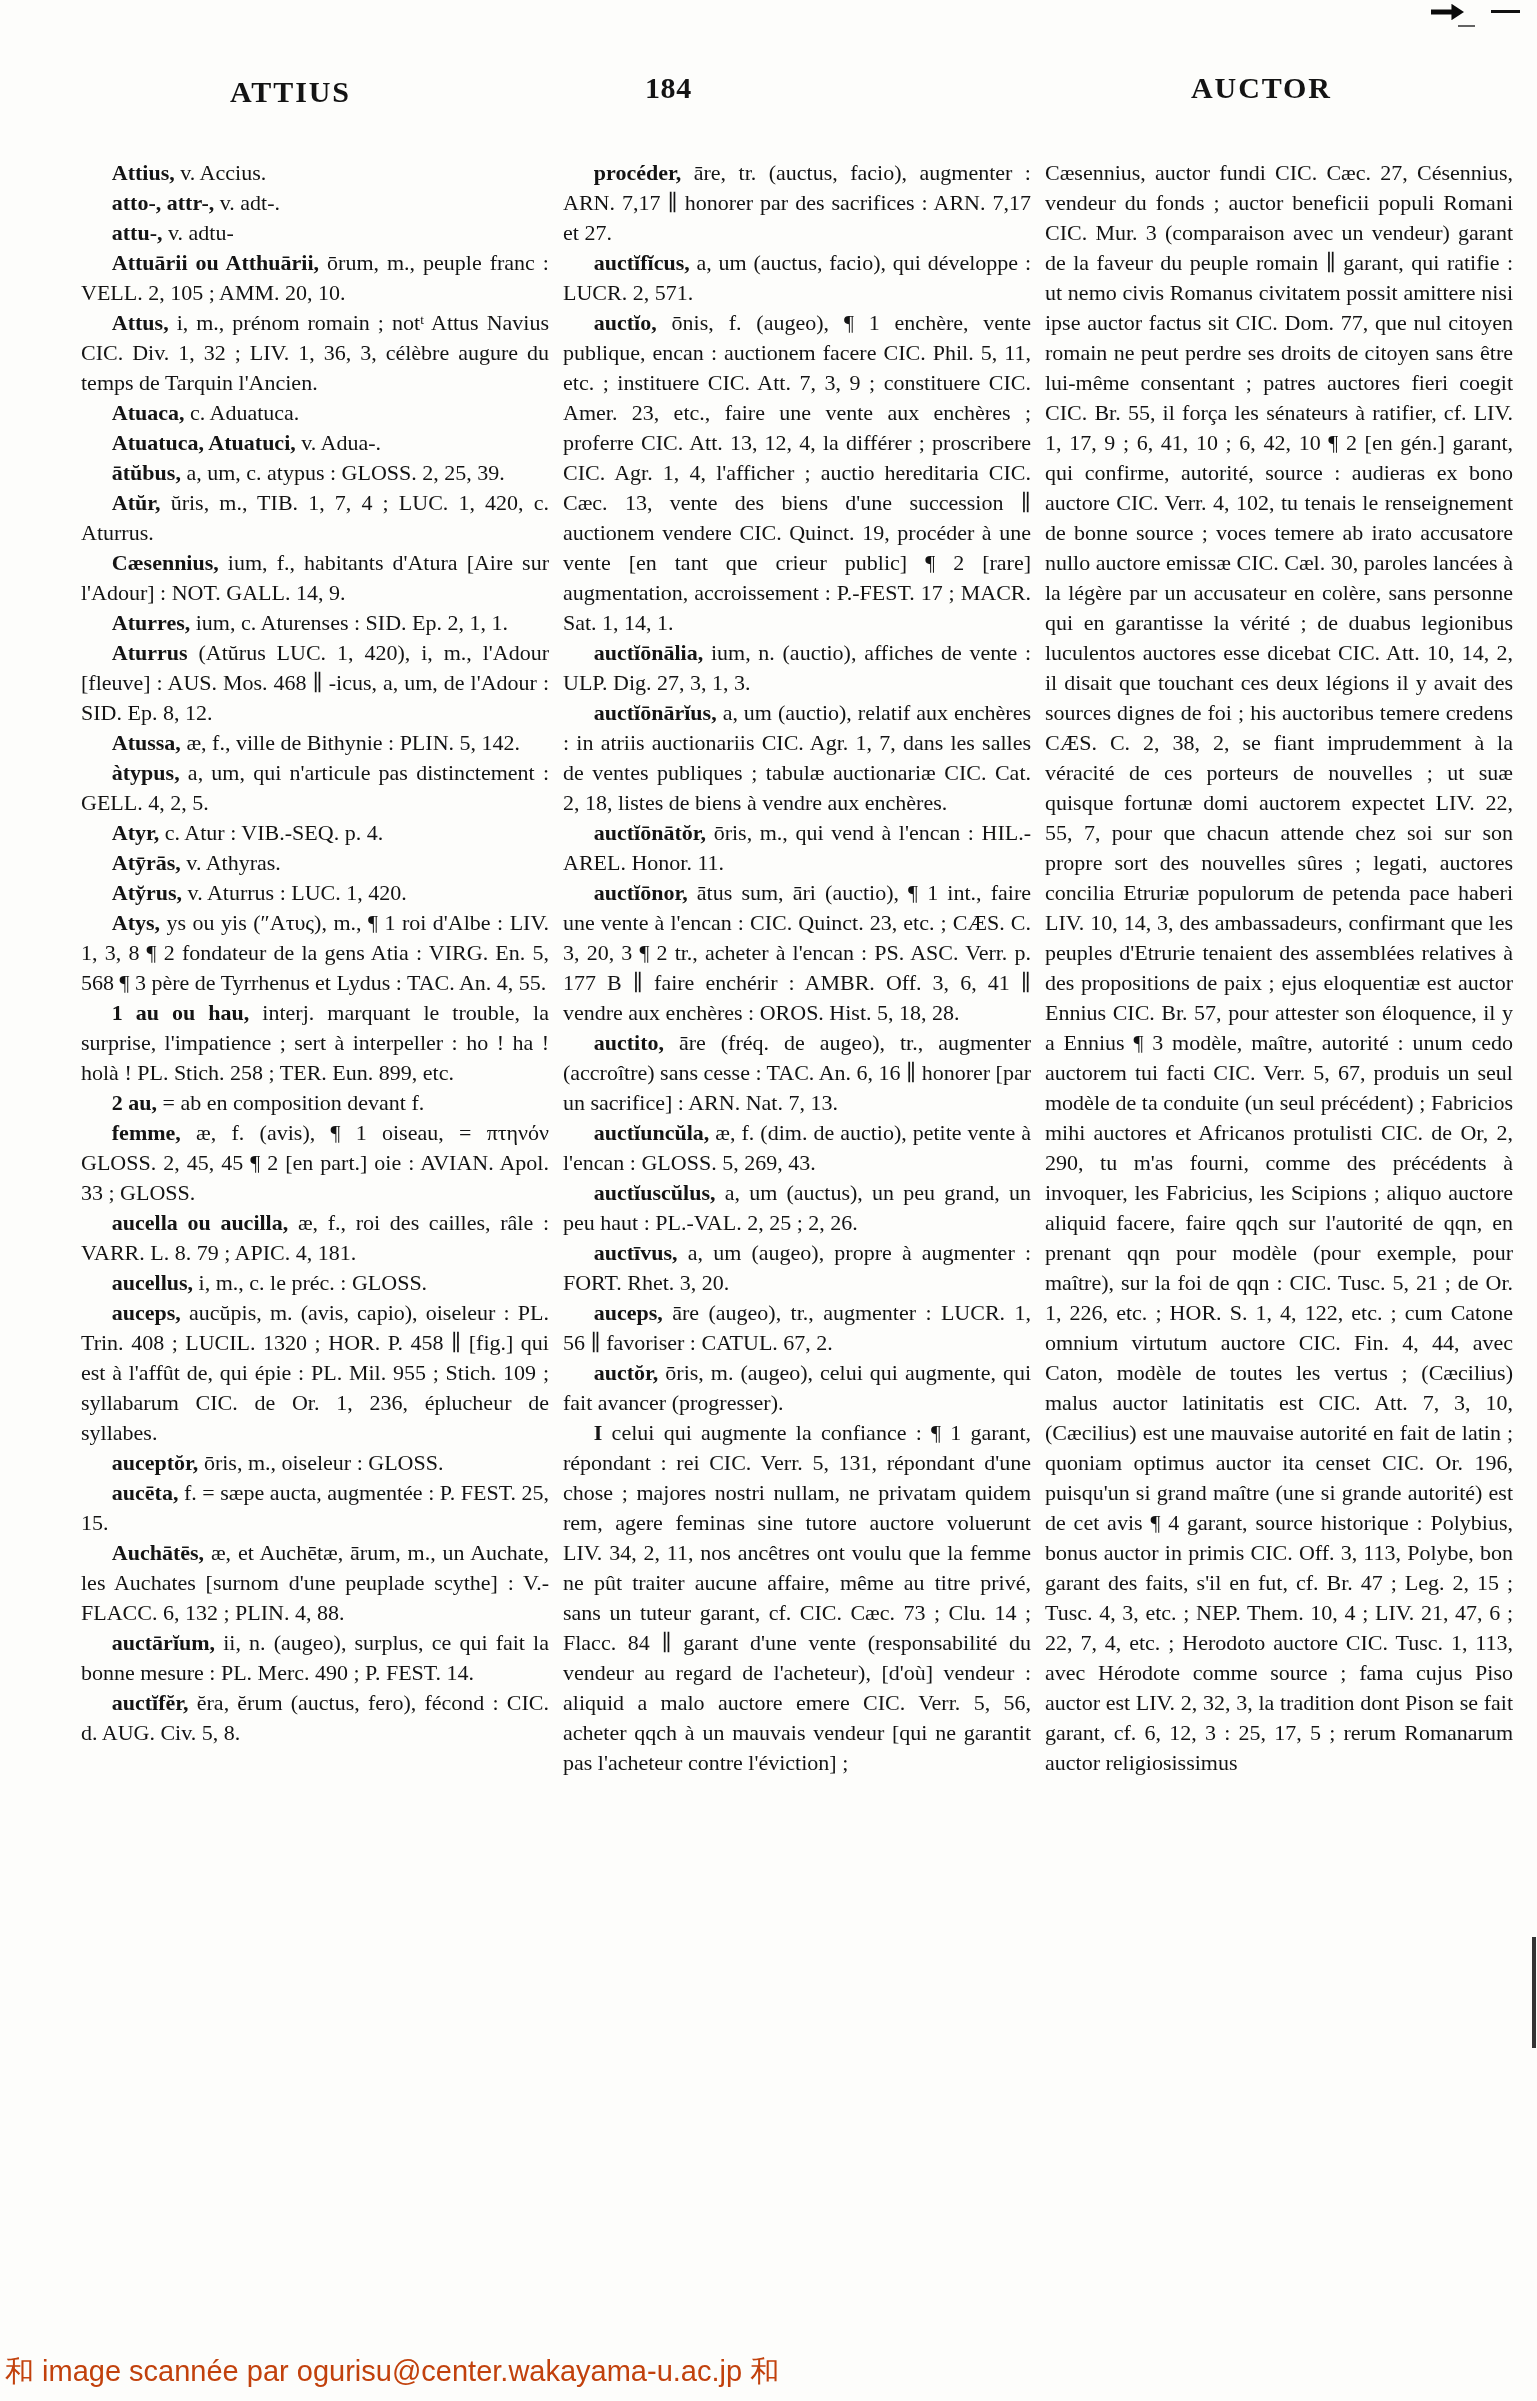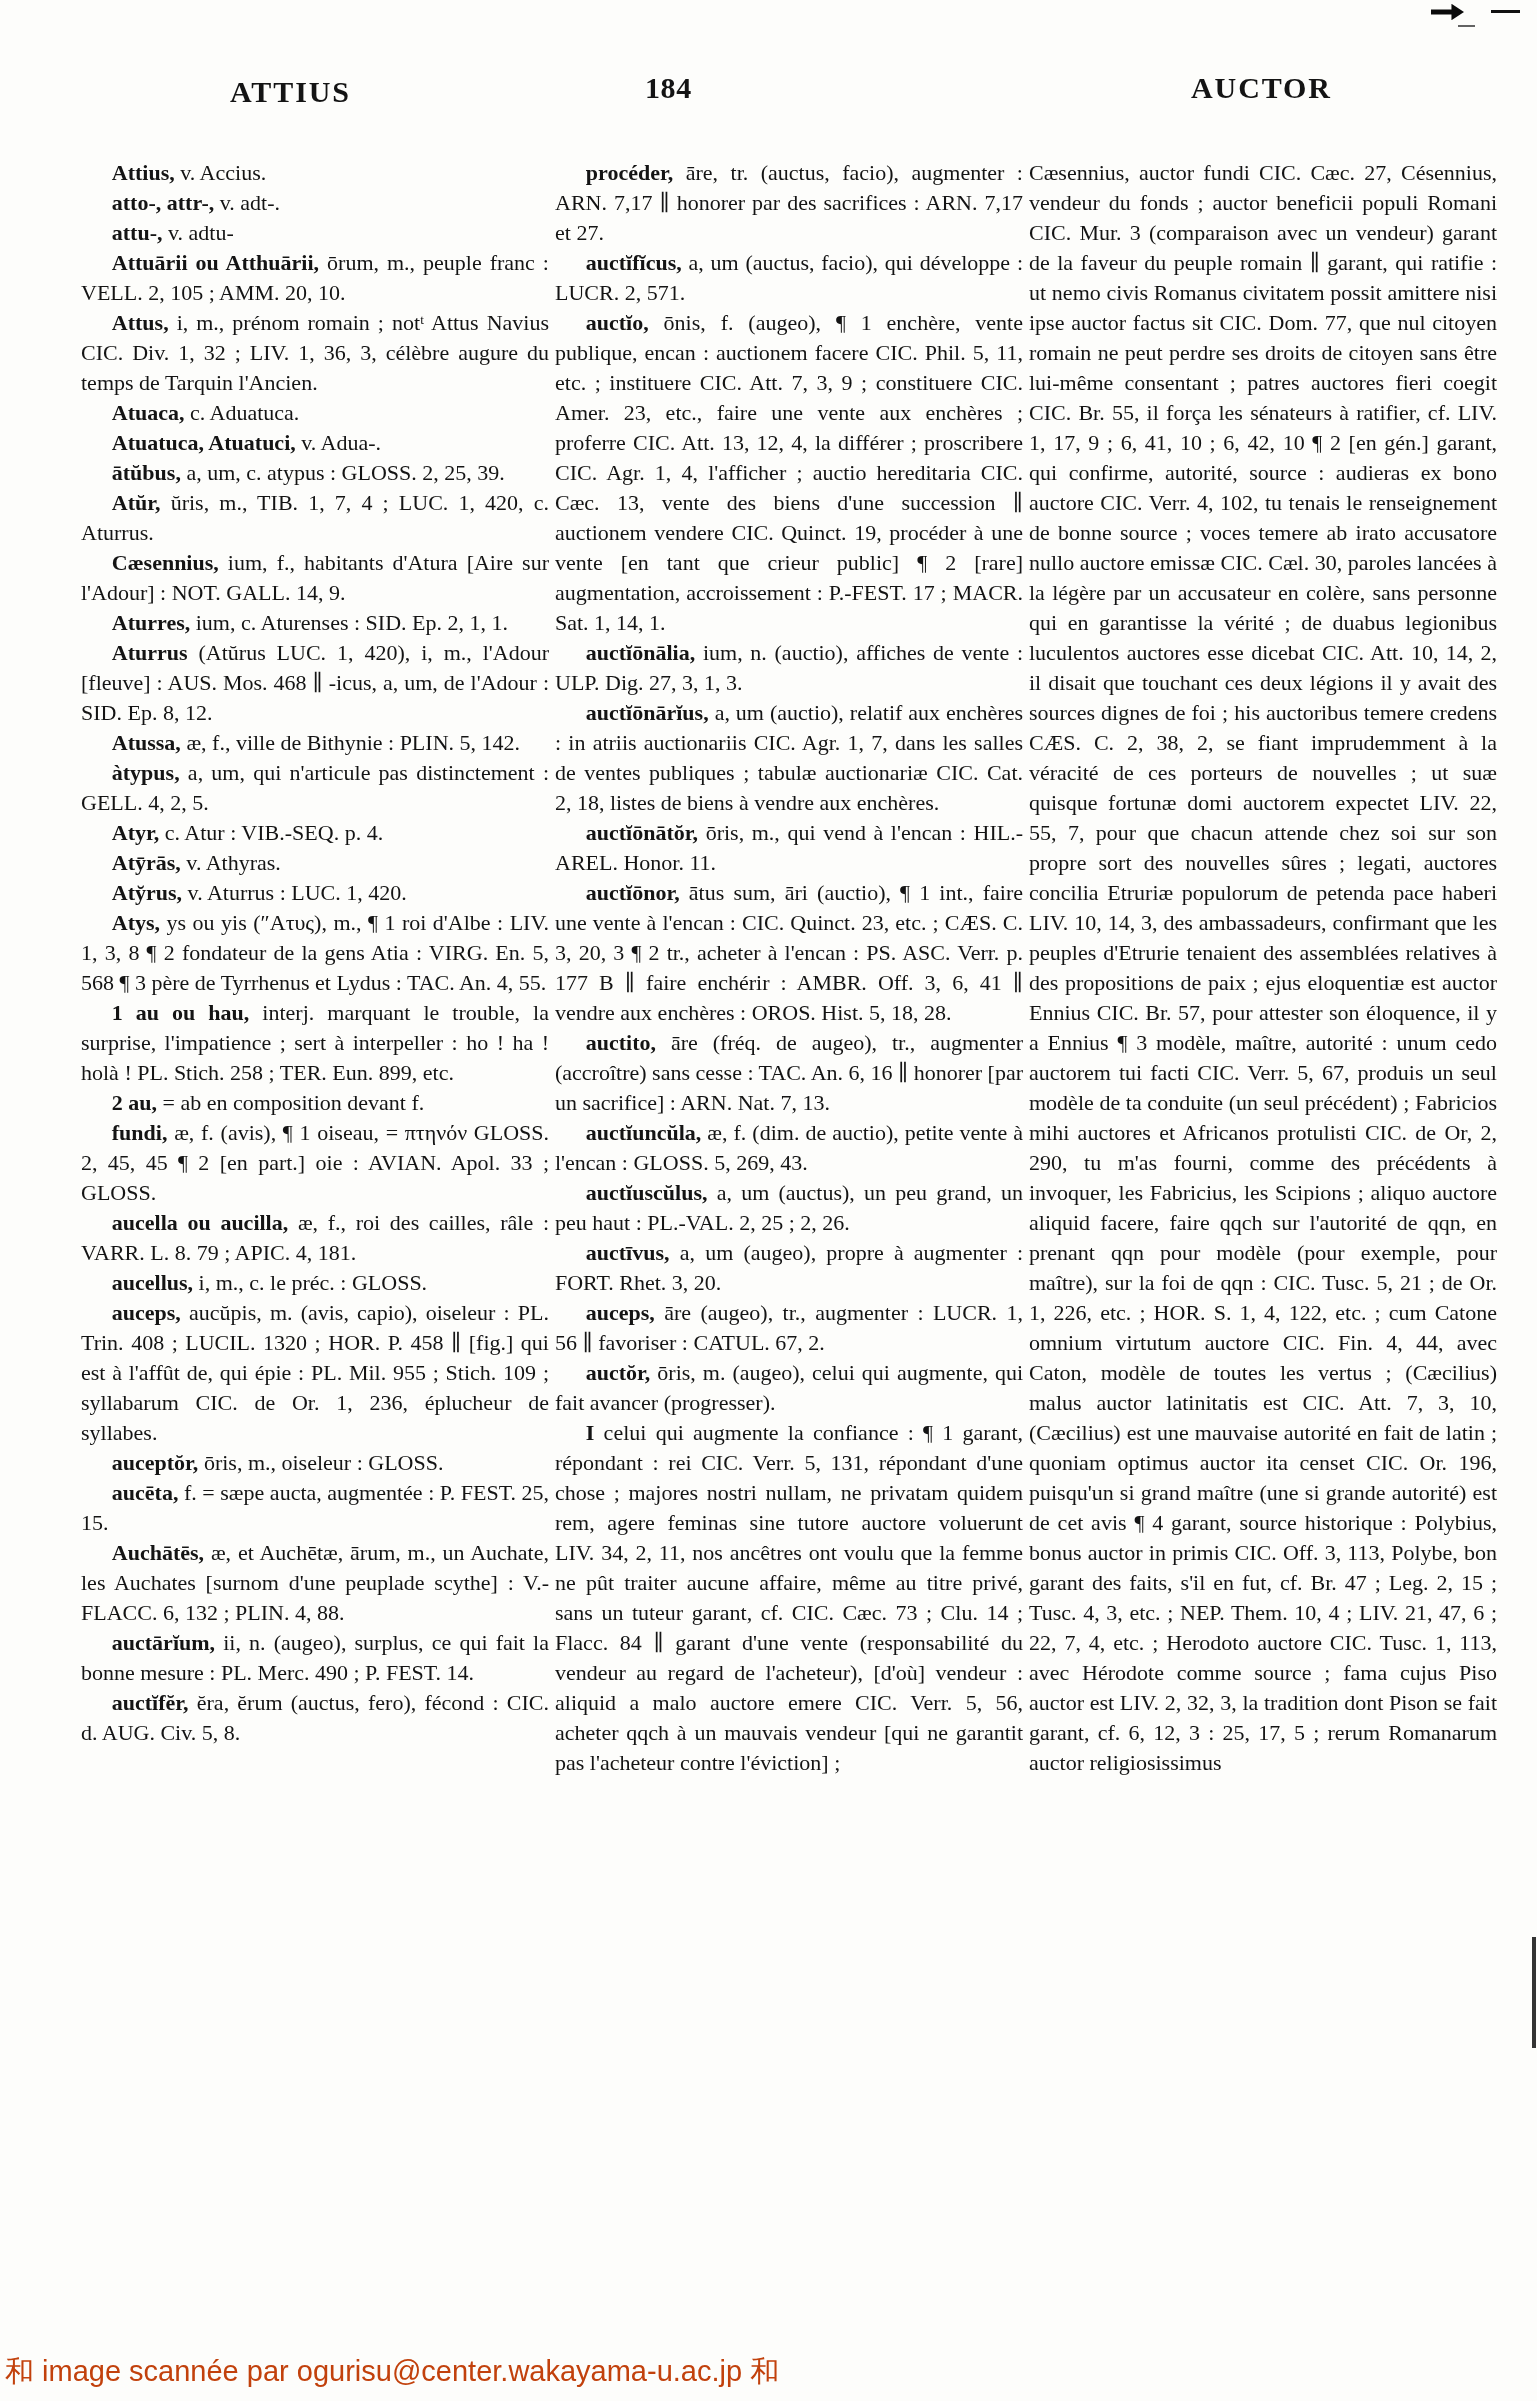--- a/index.html
+++ b/index.html
@@ -25,21 +25,21 @@
   }
   .rh-left   { position: absolute; left: 230px; top: 4px; }
   .rh-center { position: absolute; left: 645px; top: 0; letter-spacing: 0.6px; }
   .rh-right  { position: absolute; left: 1191px; top: 0; }
   .columns {
     position: absolute;
     top: 158px;
     left: 81px;
     width: 1432px;
     display: flex;
-    gap: 6px;
+    gap: 14px;
   }
   .col {
     width: 468px;
     flex: 0 0 468px;
     font-size: 22px;
     line-height: 30px;
     text-align: justify;
   }
   .entry { margin: 0; text-indent: 1.4em; }
   .entry.noindent { text-indent: 0; }
@@ -95,21 +95,21 @@
         <p class="entry"><span class="hw">Aturres,</span> ium, c. Aturenses : SID. Ep. 2, 1, 1.</p>
         <p class="entry"><span class="hw">Aturrus</span> (Atŭrus LUC. 1, 420), i, m., l'Adour [fleuve] : AUS. Mos. 468 ∥ -icus, a, um, de l'Adour : SID. Ep. 8, 12.</p>
         <p class="entry"><span class="hw">Atussa,</span> æ, f., ville de Bithynie : PLIN. 5, 142.</p>
         <p class="entry"><span class="hw">àtypus,</span> a, um, qui n'articule pas distinctement : GELL. 4, 2, 5.</p>
         <p class="entry"><span class="hw">Atyr,</span> c. Atur : VIB.-SEQ. p. 4.</p>
         <p class="entry"><span class="hw">Atȳrās,</span> v. Athyras.</p>
         <p class="entry"><span class="hw">Aty̆rus,</span> v. Aturrus : LUC. 1, 420.</p>
         <p class="entry"><span class="hw">Atys,</span> ys ou yis (″Ατυς), m., ¶ 1 roi d'Albe : LIV. 1, 3, 8 ¶ 2 fondateur de la gens Atia : VIRG. En. 5, 568 ¶ 3 père de Tyrrhenus et Lydus : TAC. An. 4, 55.</p>
         <p class="entry"><span class="hw">1 au ou hau,</span> interj. marquant le trouble, la surprise, l'impatience ; sert à interpeller : ho ! ha ! holà ! PL. Stich. 258 ; TER. Eun. 899, etc.</p>
         <p class="entry"><span class="hw">2 au,</span> = ab en composition devant f.</p>
-        <p class="entry"><span class="hw">fundi,</span> æ, f. (avis), ¶ 1 oiseau, = πτηνόν GLOSS. 2, 45, 45 ¶ 2 [en part.] oie : AVIAN. Apol. 33 ; GLOSS.</p>
+        <p class="entry"><span class="hw">femme,</span> æ, f. (avis), ¶ 1 oiseau, = πτηνόν GLOSS. 2, 45, 45 ¶ 2 [en part.] oie : AVIAN. Apol. 33 ; GLOSS.</p>
         <p class="entry"><span class="hw">aucella ou aucilla,</span> æ, f., roi des cailles, râle : VARR. L. 8. 79 ; APIC. 4, 181.</p>
         <p class="entry"><span class="hw">aucellus,</span> i, m., c. le préc. : GLOSS.</p>
         <p class="entry"><span class="hw">auceps,</span> aucŭpis, m. (avis, capio), oiseleur : PL. Trin. 408 ; LUCIL. 1320 ; HOR. P. 458 ∥ [fig.] qui est à l'affût de, qui épie : PL. Mil. 955 ; Stich. 109 ; syllabarum CIC. de Or. 1, 236, éplucheur de syllabes.</p>
         <p class="entry"><span class="hw">auceptŏr,</span> ōris, m., oiseleur : GLOSS.</p>
         <p class="entry"><span class="hw">aucēta,</span> f. = sæpe aucta, augmentée : P. FEST. 25, 15.</p>
         <p class="entry"><span class="hw">Auchātēs,</span> æ, et Auchētæ, ārum, m., un Auchate, les Auchates [surnom d'une peuplade scythe] : V.-FLACC. 6, 132 ; PLIN. 4, 88.</p>
         <p class="entry"><span class="hw">auctārĭum,</span> ii, n. (augeo), surplus, ce qui fait la bonne mesure : PL. Merc. 490 ; P. FEST. 14.</p>
         <p class="entry"><span class="hw">auctĭfĕr,</span> ĕra, ĕrum (auctus, fero), fécond : CIC. d. AUG. Civ. 5, 8.</p>
       </div>
     <div class="col">

